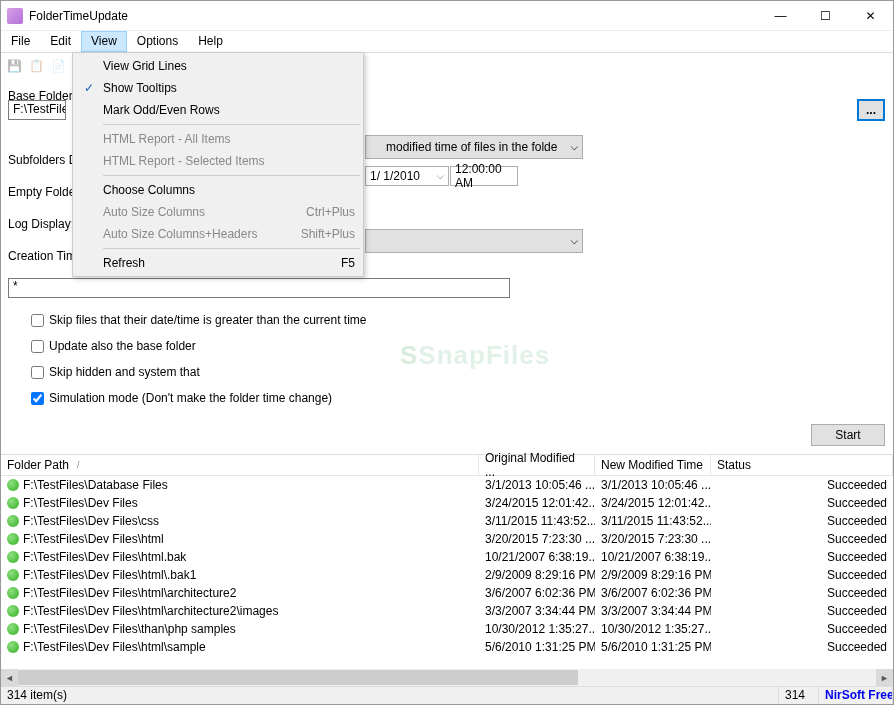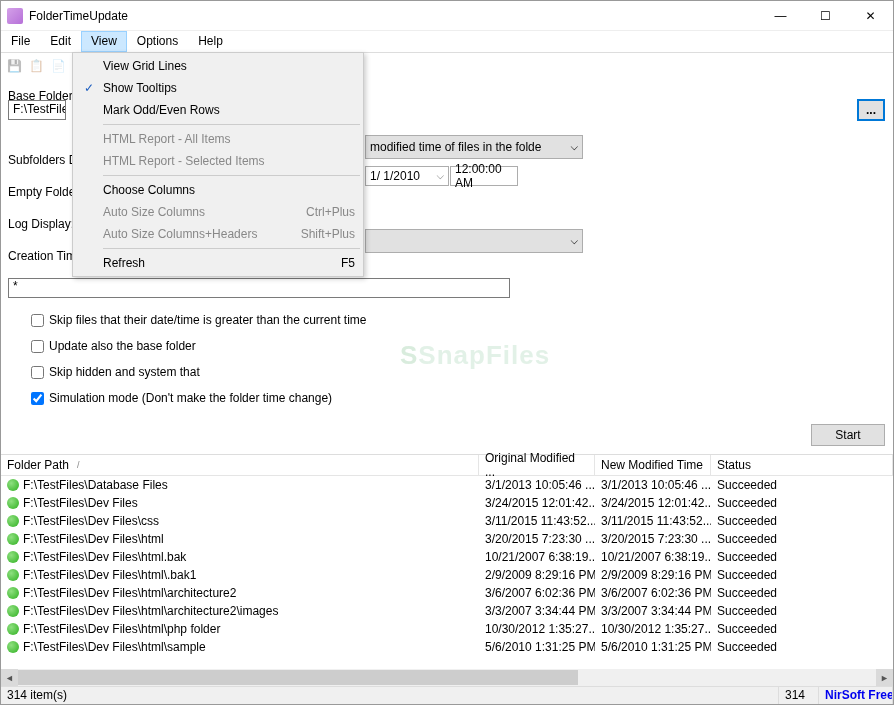--- a/index.html
+++ b/index.html
@@ -23,21 +23,21 @@
     .dropdown-item .check { position: absolute; left: 6px; width: 16px; text-align: center; color: #2060c0; }
     .dropdown-item .shortcut { margin-left: auto; }
     .dropdown-sep { height: 1px; background: #ccc; margin: 3px 1px 3px 28px; }
     
     .toolbar { display: flex; align-items: center; height: 26px; padding: 0 4px; gap: 2px; }
     .toolbar-btn { width: 20px; height: 20px; display: flex; align-items: center; justify-content: center; opacity: 0.4; }
     .base-path { position: absolute; left: 8px; top: 100px; width: 58px; height: 20px; border: 1px solid #7a7a7a; padding: 1px 4px; overflow: hidden; white-space: nowrap; background: #fff; }
     
     .browse-btn { position: absolute; right: 9px; top: 99px; width: 28px; height: 22px; border: 2px solid #0078d7; background: #e1e1e1; display: flex; align-items: center; justify-content: center; font-weight: bold; }
     
-    .combo { border: 1px solid #adadad; background: #e1e1e1; height: 24px; display: flex; align-items: center; padding: 0 4px; position: relative; }
+    .combo { border: 1px solid #adadad; background: #e1e1e1; height: 24px; display: flex; align-items: center; padding: 0 20px; position: relative; }
     .combo::after { content: "⌵"; position: absolute; right: 4px; font-size: 10px; }
     .combo1 { position: absolute; left: 365px; top: 135px; width: 218px; }
     .date-input { position: absolute; left: 365px; top: 166px; width: 84px; border: 1px solid #adadad; background: #fff; height: 20px; padding: 0 4px; display: flex; align-items: center; }
     .date-input::after { content: "⌵"; position: absolute; right: 4px; font-size: 10px; color: #888; }
     .time-input { position: absolute; left: 450px; top: 166px; width: 68px; border: 1px solid #adadad; background: #fff; height: 20px; padding: 0 4px; display: flex; align-items: center; }
     .combo2 { position: absolute; left: 365px; top: 229px; width: 218px; }
     
     .hidden-labels { position: absolute; left: 8px; top: 80px; }
     .label-row { height: 32px; display: flex; align-items: center; }
     
@@ -53,21 +53,21 @@
     
     .list-header { position: absolute; left: 1px; top: 454px; right: 1px; height: 22px; display: flex; background: #fff; border-top: 1px solid #ddd; border-bottom: 1px solid #e5e5e5; }
     .list-header-cell { padding: 3px 6px; border-right: 1px solid #e5e5e5; display: flex; align-items: center; }
     .lh-path { width: 478px; }
     .lh-orig { width: 116px; }
     .lh-new { width: 116px; }
     .lh-status { flex: 1; }
     .sort-ind { margin-left: 8px; color: #888; font-size: 9px; }
     
     .list-body { position: absolute; left: 1px; top: 476px; right: 1px; bottom: 36px; overflow: hidden; }
-    .list-row { display: flex; height: 18px; align-items: center; }
+    .list-row { display: flex; height: 18px; align-items: center; text-align: right; }
     .list-cell { padding: 0 6px; overflow: hidden; white-space: nowrap; }
     .lc-path { width: 478px; display: flex; align-items: center; }
     .lc-orig { width: 116px; }
     .lc-new { width: 116px; }
     .lc-status { flex: 1; }
     .row-icon { width: 12px; height: 12px; border-radius: 50%; background: radial-gradient(circle at 35% 35%, #8fe080, #2fb020); margin-right: 4px; flex-shrink: 0; }
     
     .hscroll { position: absolute; left: 1px; right: 1px; bottom: 19px; height: 17px; background: #f0f0f0; display: flex; align-items: center; }
     .hscroll-btn { width: 17px; height: 17px; background: #dadada; display: flex; align-items: center; justify-content: center; font-size: 9px; color: #555; }
     .hscroll-thumb { width: 560px; height: 15px; background: #cdcdcd; margin-left: 0; }
@@ -249,21 +249,21 @@
           <span class="row-icon"></span>
           <span>F:\TestFiles\Dev Files\html\architecture2\images</span>
         </div>
         <div class="list-cell lc-orig">3/3/2007 3:34:44 PM</div>
         <div class="list-cell lc-new">3/3/2007 3:34:44 PM</div>
         <div class="list-cell lc-status">Succeeded</div>
       </div>
       <div class="list-row">
         <div class="list-cell lc-path">
           <span class="row-icon"></span>
-          <span>F:\TestFiles\Dev Files\html\php folder</span>
+          <span>F:\TestFiles\Dev Files\than\php samples</span>
         </div>
         <div class="list-cell lc-orig">10/30/2012 1:35:27...</div>
         <div class="list-cell lc-new">10/30/2012 1:35:27...</div>
         <div class="list-cell lc-status">Succeeded</div>
       </div>
       <div class="list-row">
         <div class="list-cell lc-path">
           <span class="row-icon"></span>
           <span>F:\TestFiles\Dev Files\html\sample</span>
         </div>

